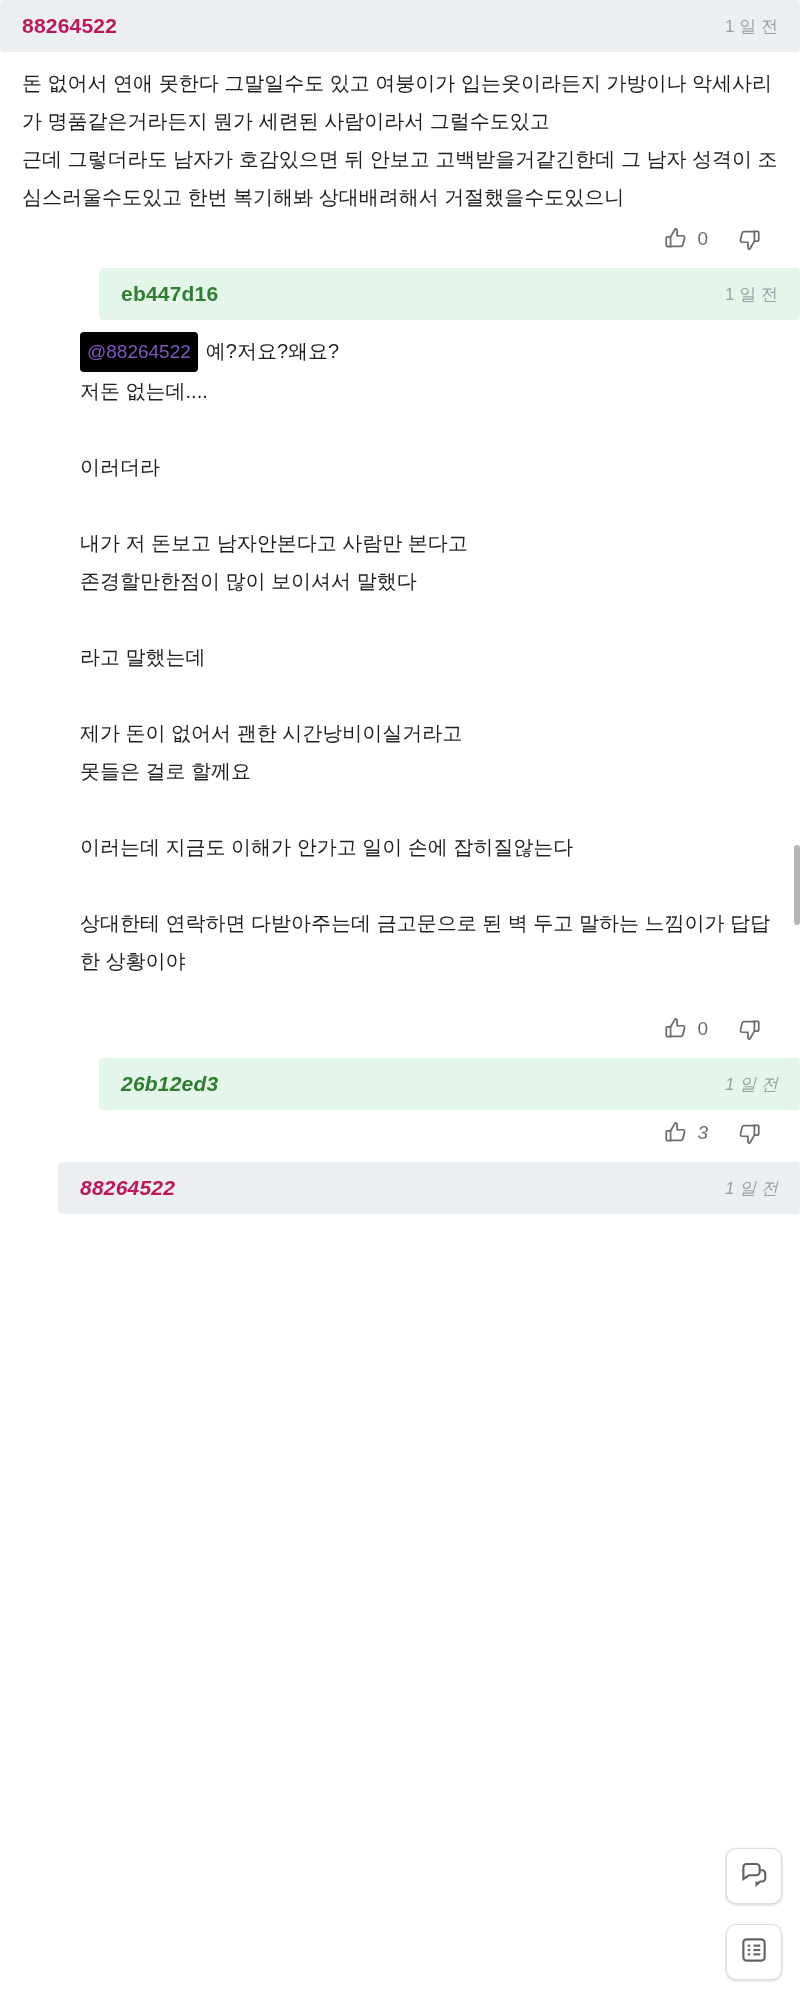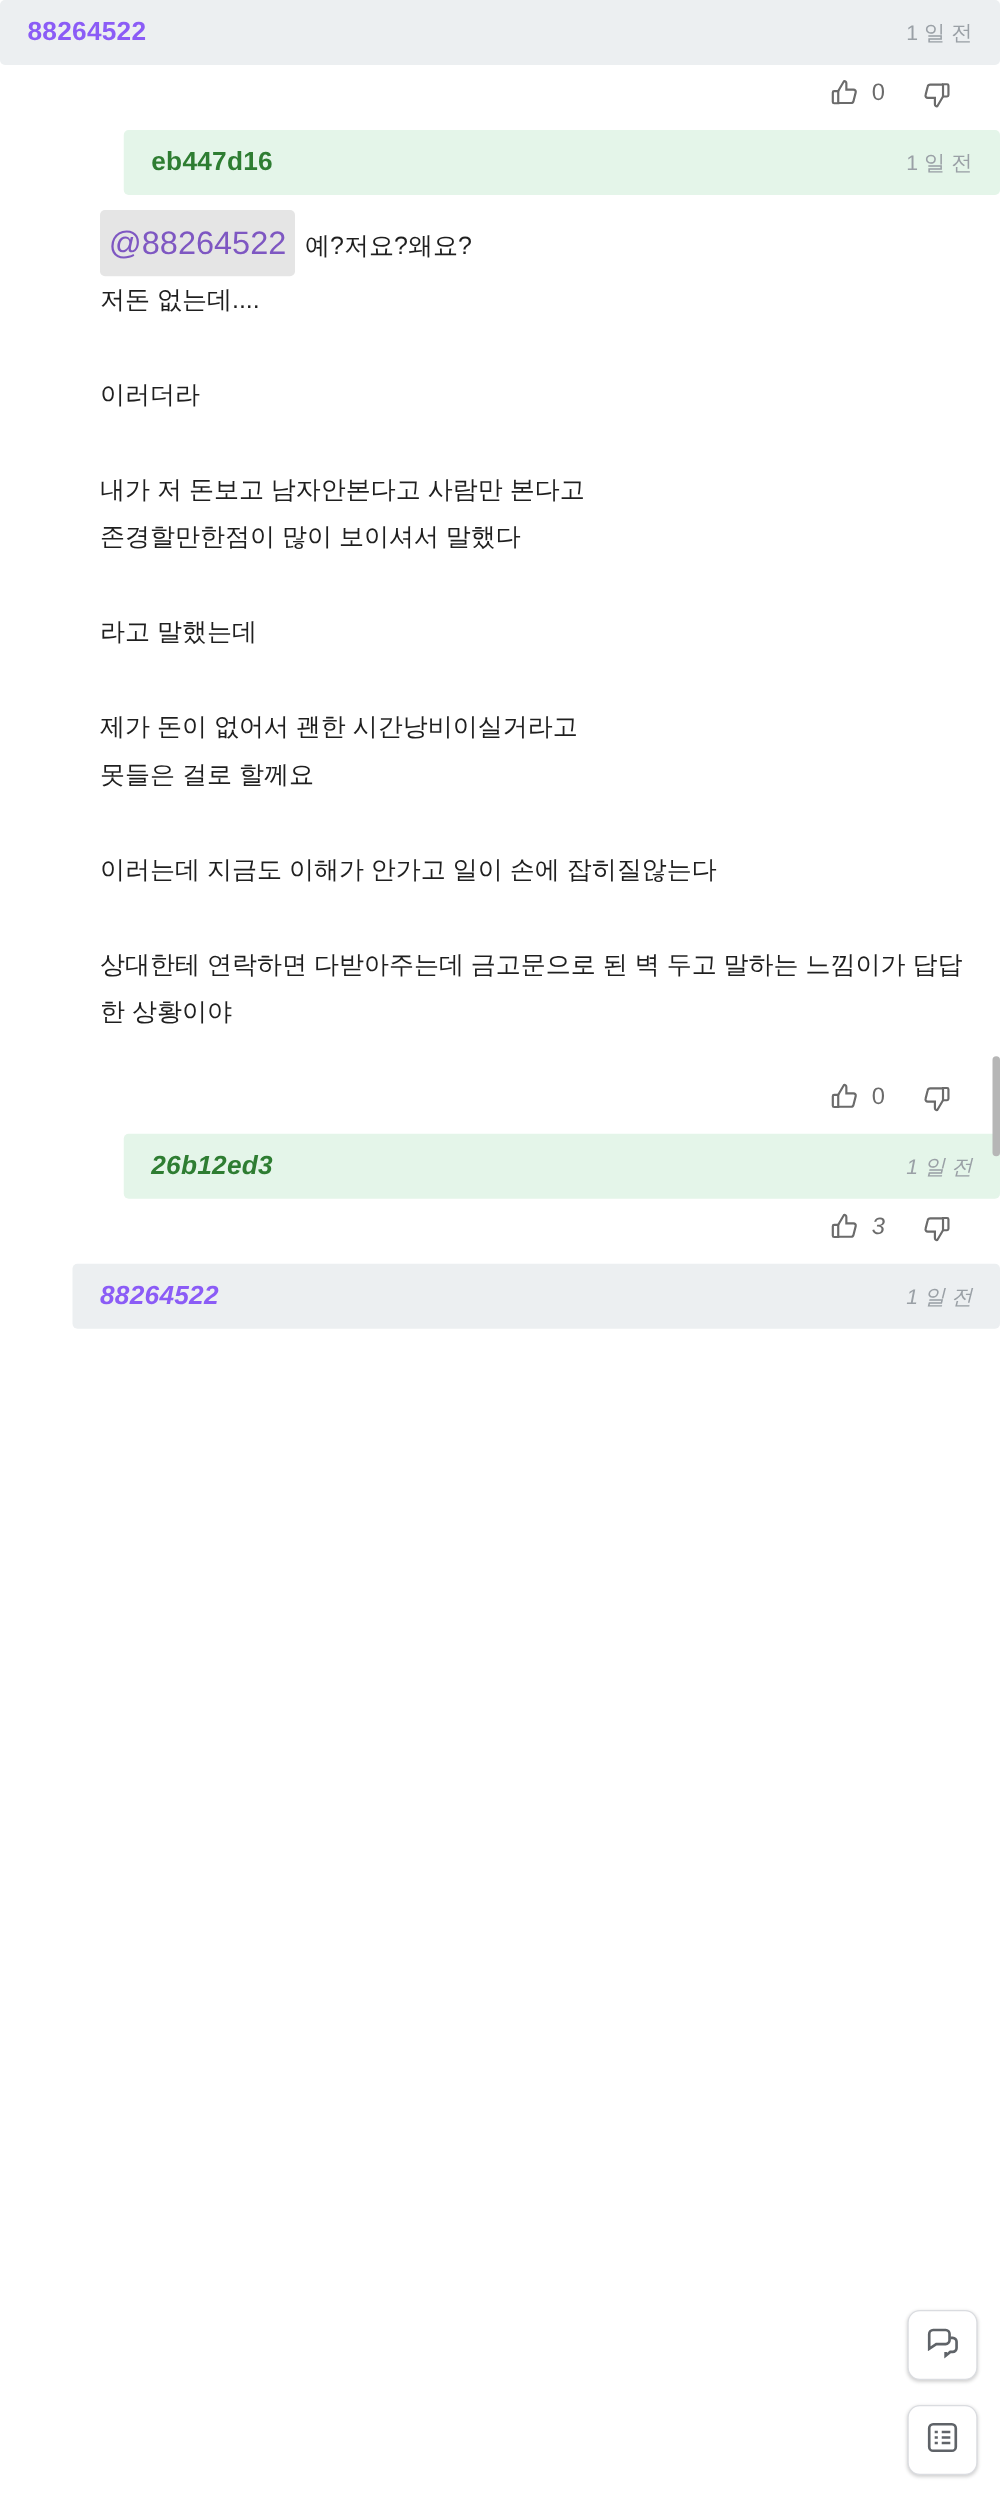--- a/index.html
+++ b/index.html
@@ -34,41 +34,41 @@
     background: #e4f5e9;
     margin-left: 41px;
   }
   .author {
     font-size: 21px;
     color: #2e7d32;
     font-weight: 600;
     letter-spacing: .2px;
   }
   .comment-header.root .author {
-    color: #8b5cf6;
+    color: #be185d;
   }
   .timestamp {
     font-size: 17px;
     color: #9aa0a6;
   }
   .body {
     font-size: 20px;
     line-height: 1.9;
     color: #1f1f1f;
     padding: 12px 22px 0 22px;
     white-space: pre-wrap;
     word-break: break-word;
   }
   .mention {
     color: #7e57c2;
-    background: #e5e5e5;
+    background: #000000;
     border-radius: 4px;
     padding: 2px 7px;
     margin-right: 8px;
-    font-size: 26px;
+    font-size: 19px;
     display: inline-block;
   }
 
   
   .lvl1 { margin-left: 0px; }
   .lvl2 { margin-left: 58px; }
   .lvl3 { margin-left: 58px; font-style: italic; }
 
   
   .votes {
@@ -125,20 +125,22 @@
 </head>
 <body>
 
 <div id="page">
 
   <div class="comment lvl1">
     <div class="comment-header root">
       <span class="author">88264522</span>
       <span class="timestamp">1 일 전</span>
     </div>
+    <div class="body">돈 없어서 연애 못한다 그말일수도 있고 여붕이가 입는옷이라든지 가방이나 악세사리가 명품같은거라든지 뭔가 세련된 사람이라서 그럴수도있고
+근데 그렇더라도 남자가 호감있으면 뒤 안보고 고백받을거같긴한데 그 남자 성격이 조심스러울수도있고 한번 복기해봐 상대배려해서 거절했을수도있으니</div>
     <div class="votes">
       <span class="vote">
         <span class="thumb">
           <svg viewBox="0 0 24 24" fill="none" stroke="#6b6b6b" stroke-width="1.6">
             <path d="M7 10v9H4a1 1 0 0 1-1-1v-7a1 1 0 0 1 1-1h3z"></path>
             <path d="M7 10l4.2-7.2c.9-.3 1.8.4 1.8 1.4V9h5.3c1.1 0 1.9 1 1.6 2l-1.6 6.3c-.2.9-1 1.5-1.9 1.5H7"></path>
           </svg>
         </span>
         <span>0</span>
       </span>

